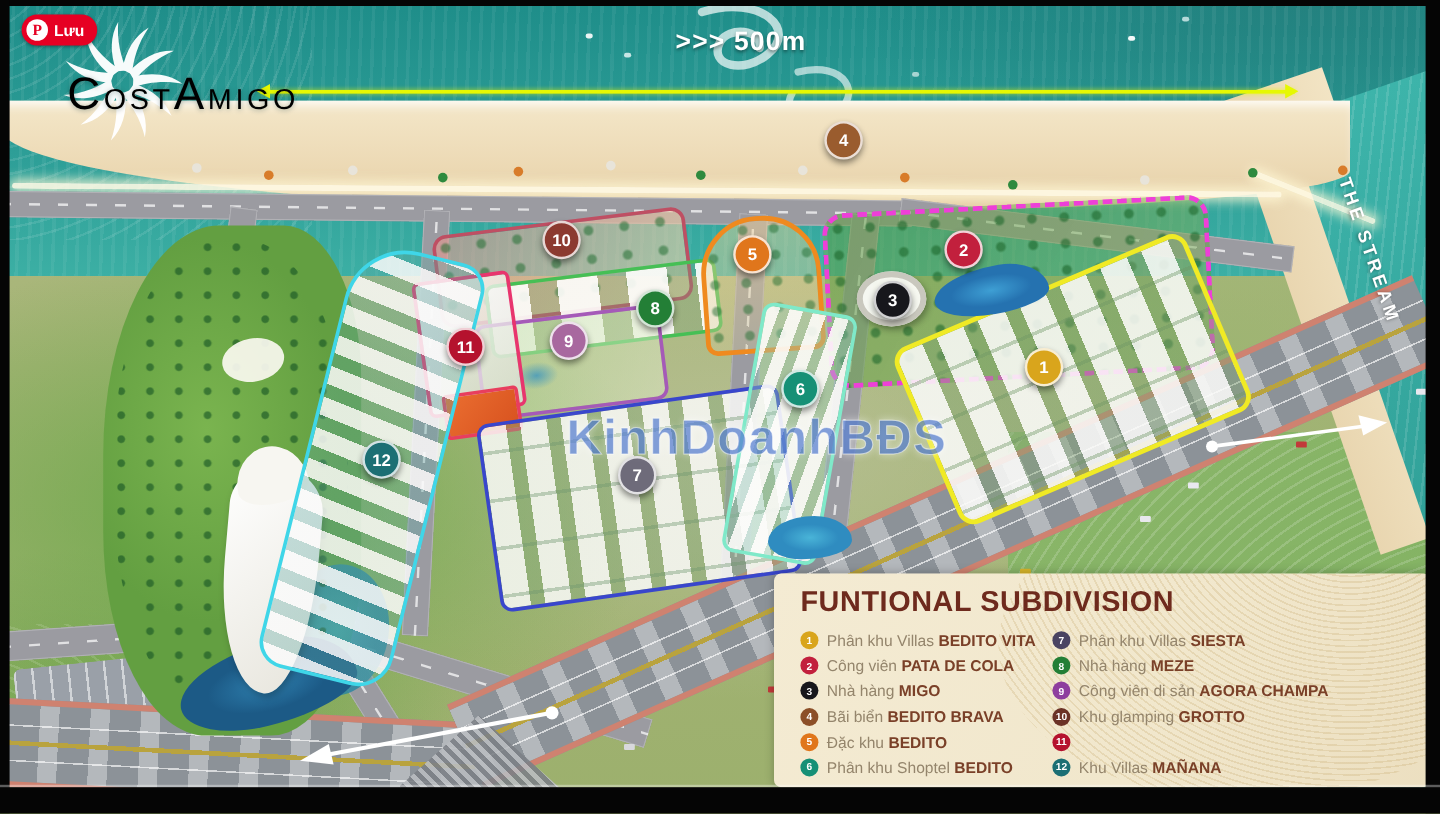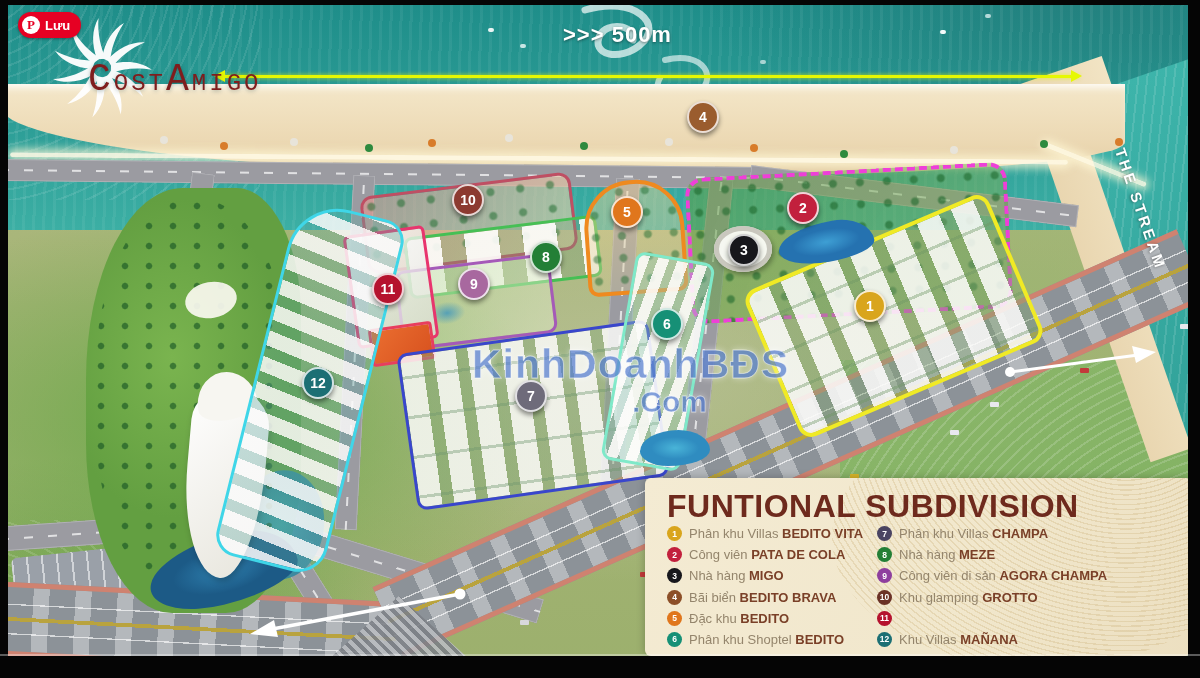--- a/index.html
+++ b/index.html
@@ -186,39 +186,39 @@
 
   
   #watermark{left:472px;top:300px;width:270px;z-index:55;color:rgba(56,104,200,.62);
     font-weight:bold;-webkit-text-stroke:.8px rgba(255,255,255,.55);
     text-shadow:0 0 7px rgba(255,255,255,.55);margin-top:44px;}
   #watermark .l1{font-size:41px;letter-spacing:1px;line-height:1;}
   #watermark .l2{font-size:30px;line-height:1;margin:2px 0 0 160px;}
 
   
   #logo{left:52px;top:18px;width:280px;height:112px;z-index:56;}
-  #logo-text{position:absolute;left:36px;top:40px;color:#7f1d1d;font-family:Liberation Mono, monospace;
+  #logo-text{position:absolute;left:4px;top:40px;color:#000000;font-family:Liberation Sans, sans-serif;
     letter-spacing:3px;text-shadow:0 1px 4px rgba(0,40,40,.35);white-space:nowrap;}
   #logo-text .big{font-size:38px;}
   #logo-text .small{font-size:24px;}
   #save-btn{left:18px;top:12px;height:26px;z-index:90;background:#e60023;border-radius:14px;
     display:flex;align-items:center;padding:0 11px 0 4px;gap:5px;box-shadow:0 1px 3px rgba(0,0,0,.4);cursor:pointer;}
   #save-btn .pcirc{width:18px;height:18px;border-radius:50%;background:#fff;color:#e60023;
     font-weight:bold;font-size:13px;display:flex;align-items:center;justify-content:center;
     font-family:"Liberation Serif",serif;}
   #save-btn .ptxt{color:#fff;font-weight:bold;font-size:13px;}
 
   
   #legend{left:645px;top:478px;width:547px;height:178px;z-index:60;border-radius:6px;
     background:linear-gradient(120deg,#f4ebd3 0%,#f1e7cc 60%,#ecdfc0 100%);
     box-shadow:0 0 8px rgba(0,0,0,.25);overflow:hidden;}
   #legend-waves{position:absolute;right:-60px;top:-70px;width:420px;height:260px;opacity:.55;
     background:repeating-radial-gradient(ellipse at 70% 0%, transparent 0 4px, rgba(182,146,74,.35) 4px 5.5px);
     border-radius:50%;}
-  #legend-title{position:absolute;left:22px;top:10px;font-size:32px;font-weight:bold;
+  #legend-title{position:absolute;left:22px;top:10px;font-size:24px;font-weight:bold;
     color:#6e2a1d;letter-spacing:.5px;}
   .legend-col{position:absolute;top:48px;display:flex;flex-direction:column;gap:6.2px;}
   #legend-col1{left:22px;width:205px;}
   #legend-col2{left:232px;width:310px;}
   .legend-row{display:flex;align-items:center;gap:7px;}
   .legend-badge{flex:0 0 15px;width:15px;height:15px;border-radius:50%;color:#fff;font-size:8.5px;
     font-weight:bold;display:flex;align-items:center;justify-content:center;}
   .legend-text{font-size:13px;color:#94856c;white-space:nowrap;}
   .legend-text b{color:#7a4028;}
 
@@ -320,21 +320,20 @@
     <polygon points="158,10 134,4 138,21" fill="#fff"></polygon>
   </svg>
   <svg class="abs white-arrow" style="left:242px;top:584px;width:230px;height:58px" viewBox="0 0 230 58">
     <line x1="218" y1="10" x2="25" y2="46" stroke="#fff" stroke-width="3.5"></line>
     <circle cx="218" cy="10" r="5.5" fill="#fff"></circle>
     <polygon points="8,50 32,36 36,53" fill="#fff"></polygon>
   </svg>
 
   <div class="abs" id="watermark">
     <div class="l1">KinhDoanhBĐS</div>
-    <div class="l2">.Com</div>
   </div>
 
   <div class="abs" id="logo">
     <svg width="100" height="100" viewBox="0 0 100 100">
       <g fill="#fff" opacity=".96">
         <g id="petals">
             <path d="M50,40 C53,24 60,12 72,5 C63,18 59,32 58,44 Z" transform="rotate(0 50 50)"></path>
             <path d="M50,40 C53,24 60,12 72,5 C63,18 59,32 58,44 Z" transform="rotate(33 50 50)"></path>
             <path d="M50,40 C53,24 60,12 72,5 C63,18 59,32 58,44 Z" transform="rotate(66 50 50)"></path>
             <path d="M50,40 C53,24 60,12 72,5 C63,18 59,32 58,44 Z" transform="rotate(99 50 50)"></path>
@@ -378,21 +377,21 @@
           <span class="legend-text">Đặc khu <b>BEDITO</b></span>
         </div>
         <div class="legend-row">
           <span class="legend-badge" style="background: rgb(22, 144, 118);">6</span>
           <span class="legend-text">Phân khu Shoptel <b>BEDITO</b></span>
         </div>
       </div>
     <div class="legend-col" id="legend-col2">
         <div class="legend-row">
           <span class="legend-badge" style="background: rgb(74, 68, 98);">7</span>
-          <span class="legend-text">Phân khu Villas <b>CHAMPA</b></span>
+          <span class="legend-text">Phân khu Villas <b>SIESTA</b></span>
         </div>
         <div class="legend-row">
           <span class="legend-badge" style="background: rgb(35, 127, 54);">8</span>
           <span class="legend-text">Nhà hàng <b>MEZE</b></span>
         </div>
         <div class="legend-row">
           <span class="legend-badge" style="background: rgb(142, 62, 158);">9</span>
           <span class="legend-text">Công viên di sản <b>AGORA CHAMPA</b></span>
         </div>
         <div class="legend-row">

